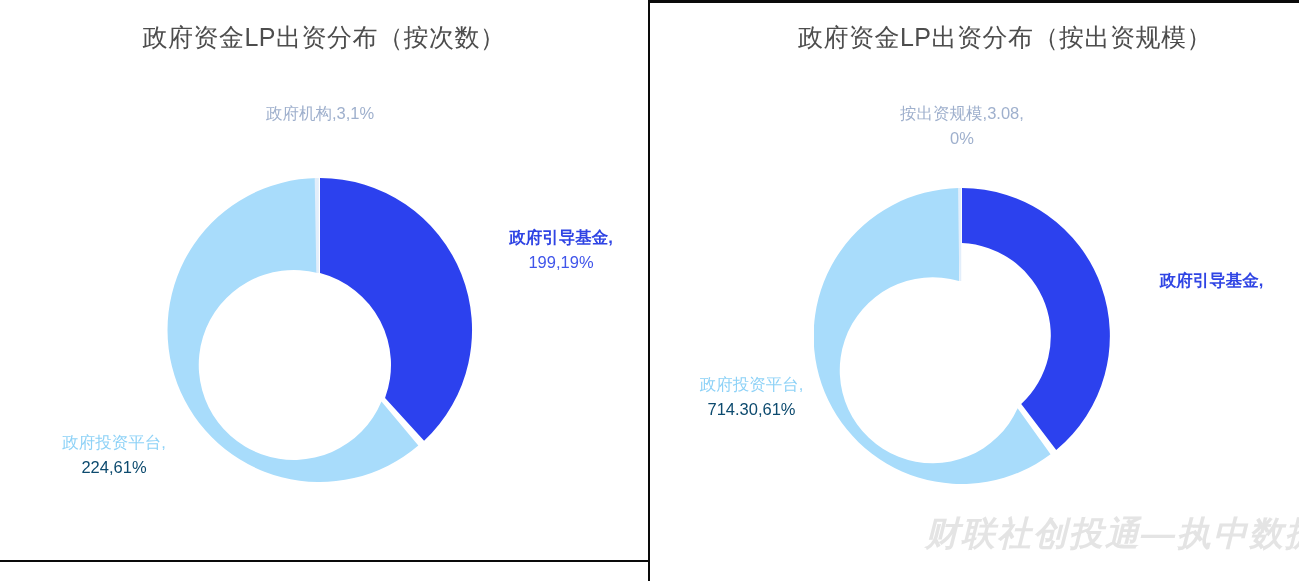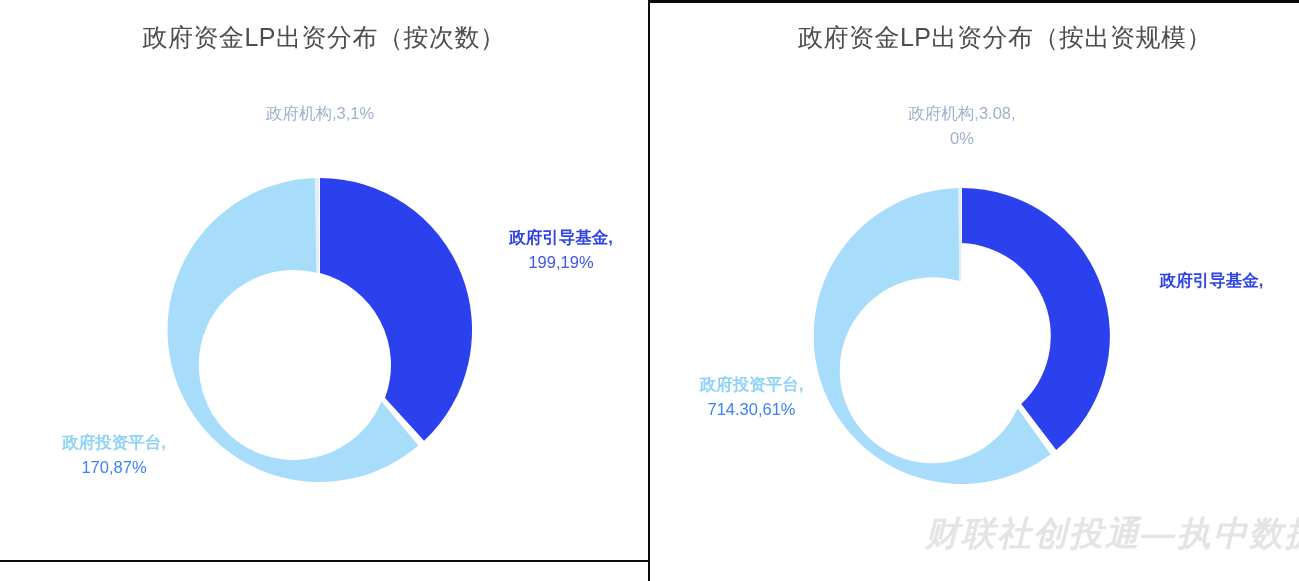--- a/index.html
+++ b/index.html
@@ -66,22 +66,22 @@
   .slice-label .ln1 { display: block; }
   .slice-label .ln2 { display: block; }
 
   
   .lab-grey   { color: #9fb0cd; font-weight: 400; }
   .lab-grey .ln1 { font-weight: 400; }
   .lab-blue   { color: #3b50ea; }
   .lab-blue .ln1 { font-weight: 700; color: #2f44e4; }
   .lab-blue .ln2 { font-weight: 400; color: #4055ea; }
   .lab-sky    { color: #8ed2f7; }
-  .lab-sky .ln1 { font-weight: 700; color: #8ed2f7; }
-  .lab-sky .ln2 { font-weight: 400; color: #3b82f6; }
+  .lab-sky .ln1 { font-weight: 400; color: #8ed2f7; }
+  .lab-sky .ln2 { font-weight: 400; color: #0c4a6e; }
 
   .ta-center { text-align: center; }
   .ta-left   { text-align: center; }
 
   .watermark {
     position: absolute;
     font-size: 34px;
     font-weight: 700;
     font-style: italic;
     letter-spacing: 2px;
@@ -126,21 +126,21 @@
       <span class="ln1">政府机构,3,1%</span>
     </div>
 
     <div class="slice-label lab-blue ta-left" style="left:486px; top:225px; width:150px;">
       <span class="ln1">政府引导基金,</span>
       <span class="ln2">199,19%</span>
     </div>
 
     <div class="slice-label lab-sky ta-left" style="left:39px; top:430px; width:150px;">
       <span class="ln1">政府投资平台,</span>
-      <span class="ln2">170,87%</span>
+      <span class="ln2">224,61%</span>
     </div>
 
     <div class="edge edge-left-bottom"></div>
   </div>
 
   <div class="panel panel-right">
 
     <div class="chart-title">政府资金LP出资分布（按出资规模）</div>
 
     <div class="donut-wrap" style="left:166px; top:188px;">
@@ -160,21 +160,21 @@
 
         <path fill="#e2eefb" d="M 144.10 0.03
                  A 148 148 0 0 1 147.20 0.00
                  L 147.25 93.00
                  A 93 93 0 0 0 145.30 93.02
                  Z"></path>
       </svg>
     </div>
 
     <div class="slice-label lab-grey ta-center" style="left:177px; top:101px; width:274px;">
-      <span class="ln1">政府机构,3.08,</span>
+      <span class="ln1">按出资规模,3.08,</span>
       <span class="ln2">0%</span>
     </div>
 
     <div class="slice-label lab-blue ta-left" style="left:476px; top:268px; width:175px;">
       <span class="ln1">政府引导基金,</span>
     </div>
 
     <div class="slice-label lab-sky ta-left" style="left:16px; top:372px; width:175px;">
       <span class="ln1">政府投资平台,</span>
       <span class="ln2">714.30,61%</span>

